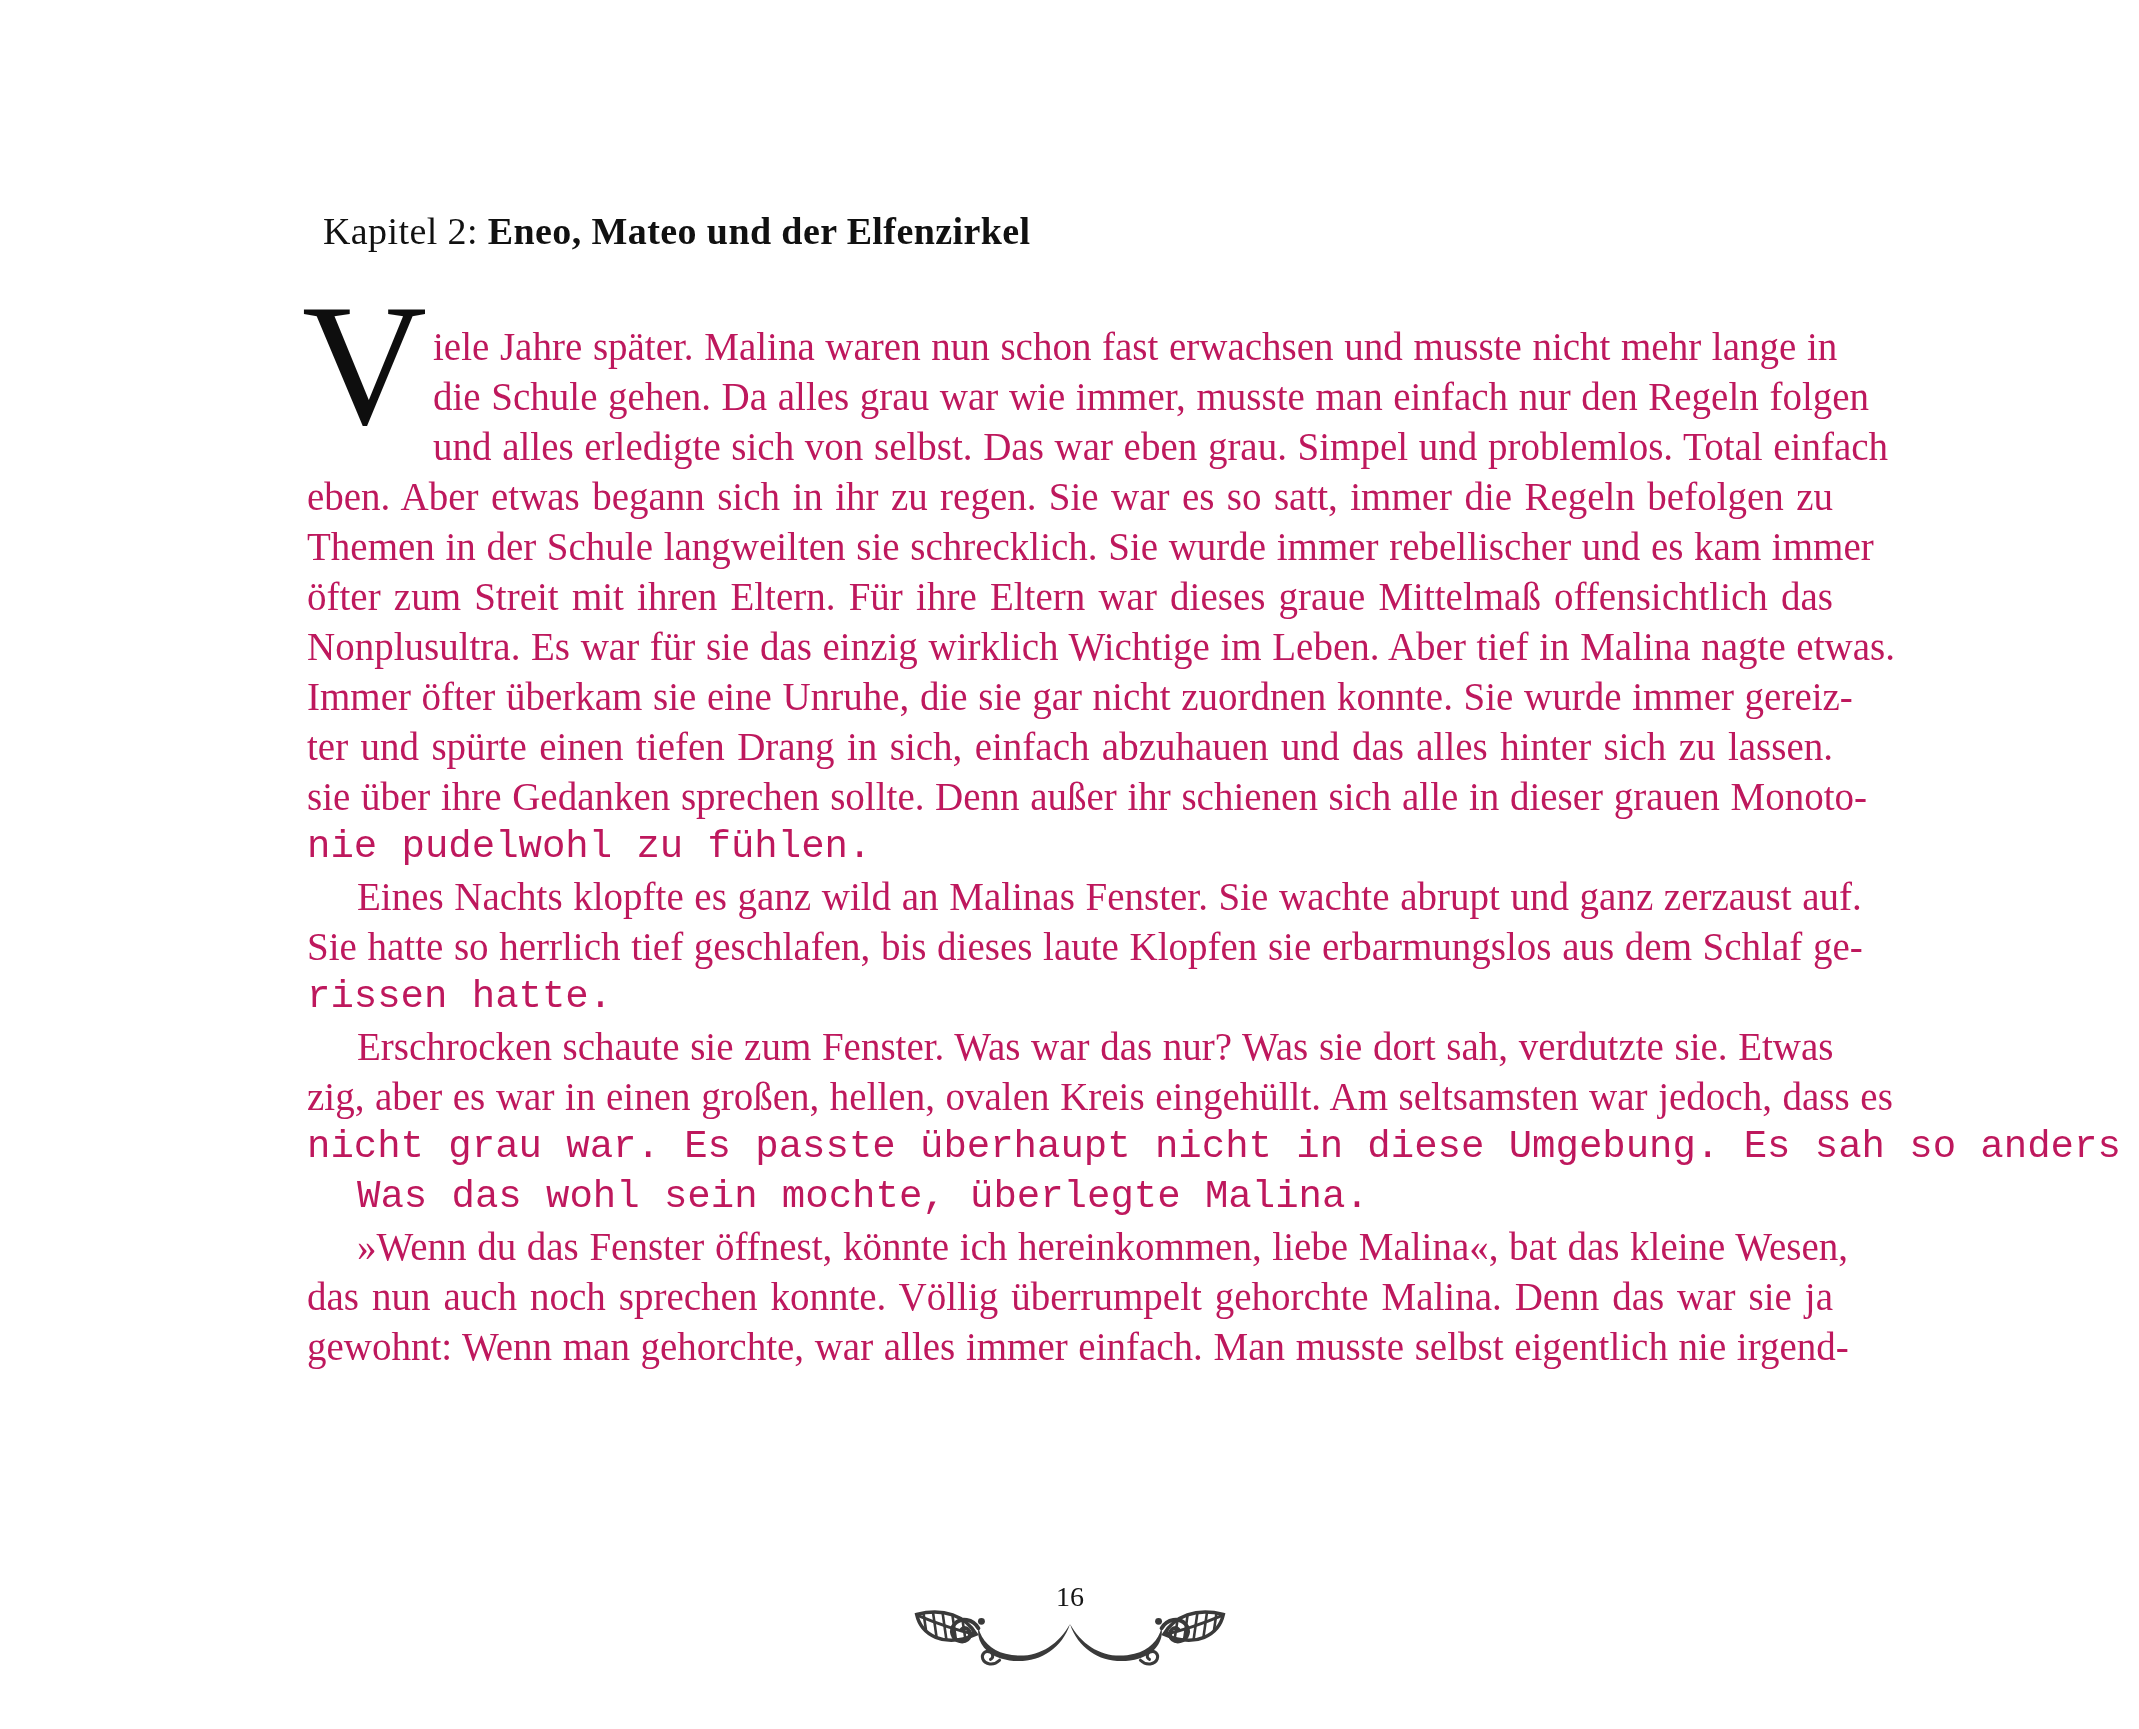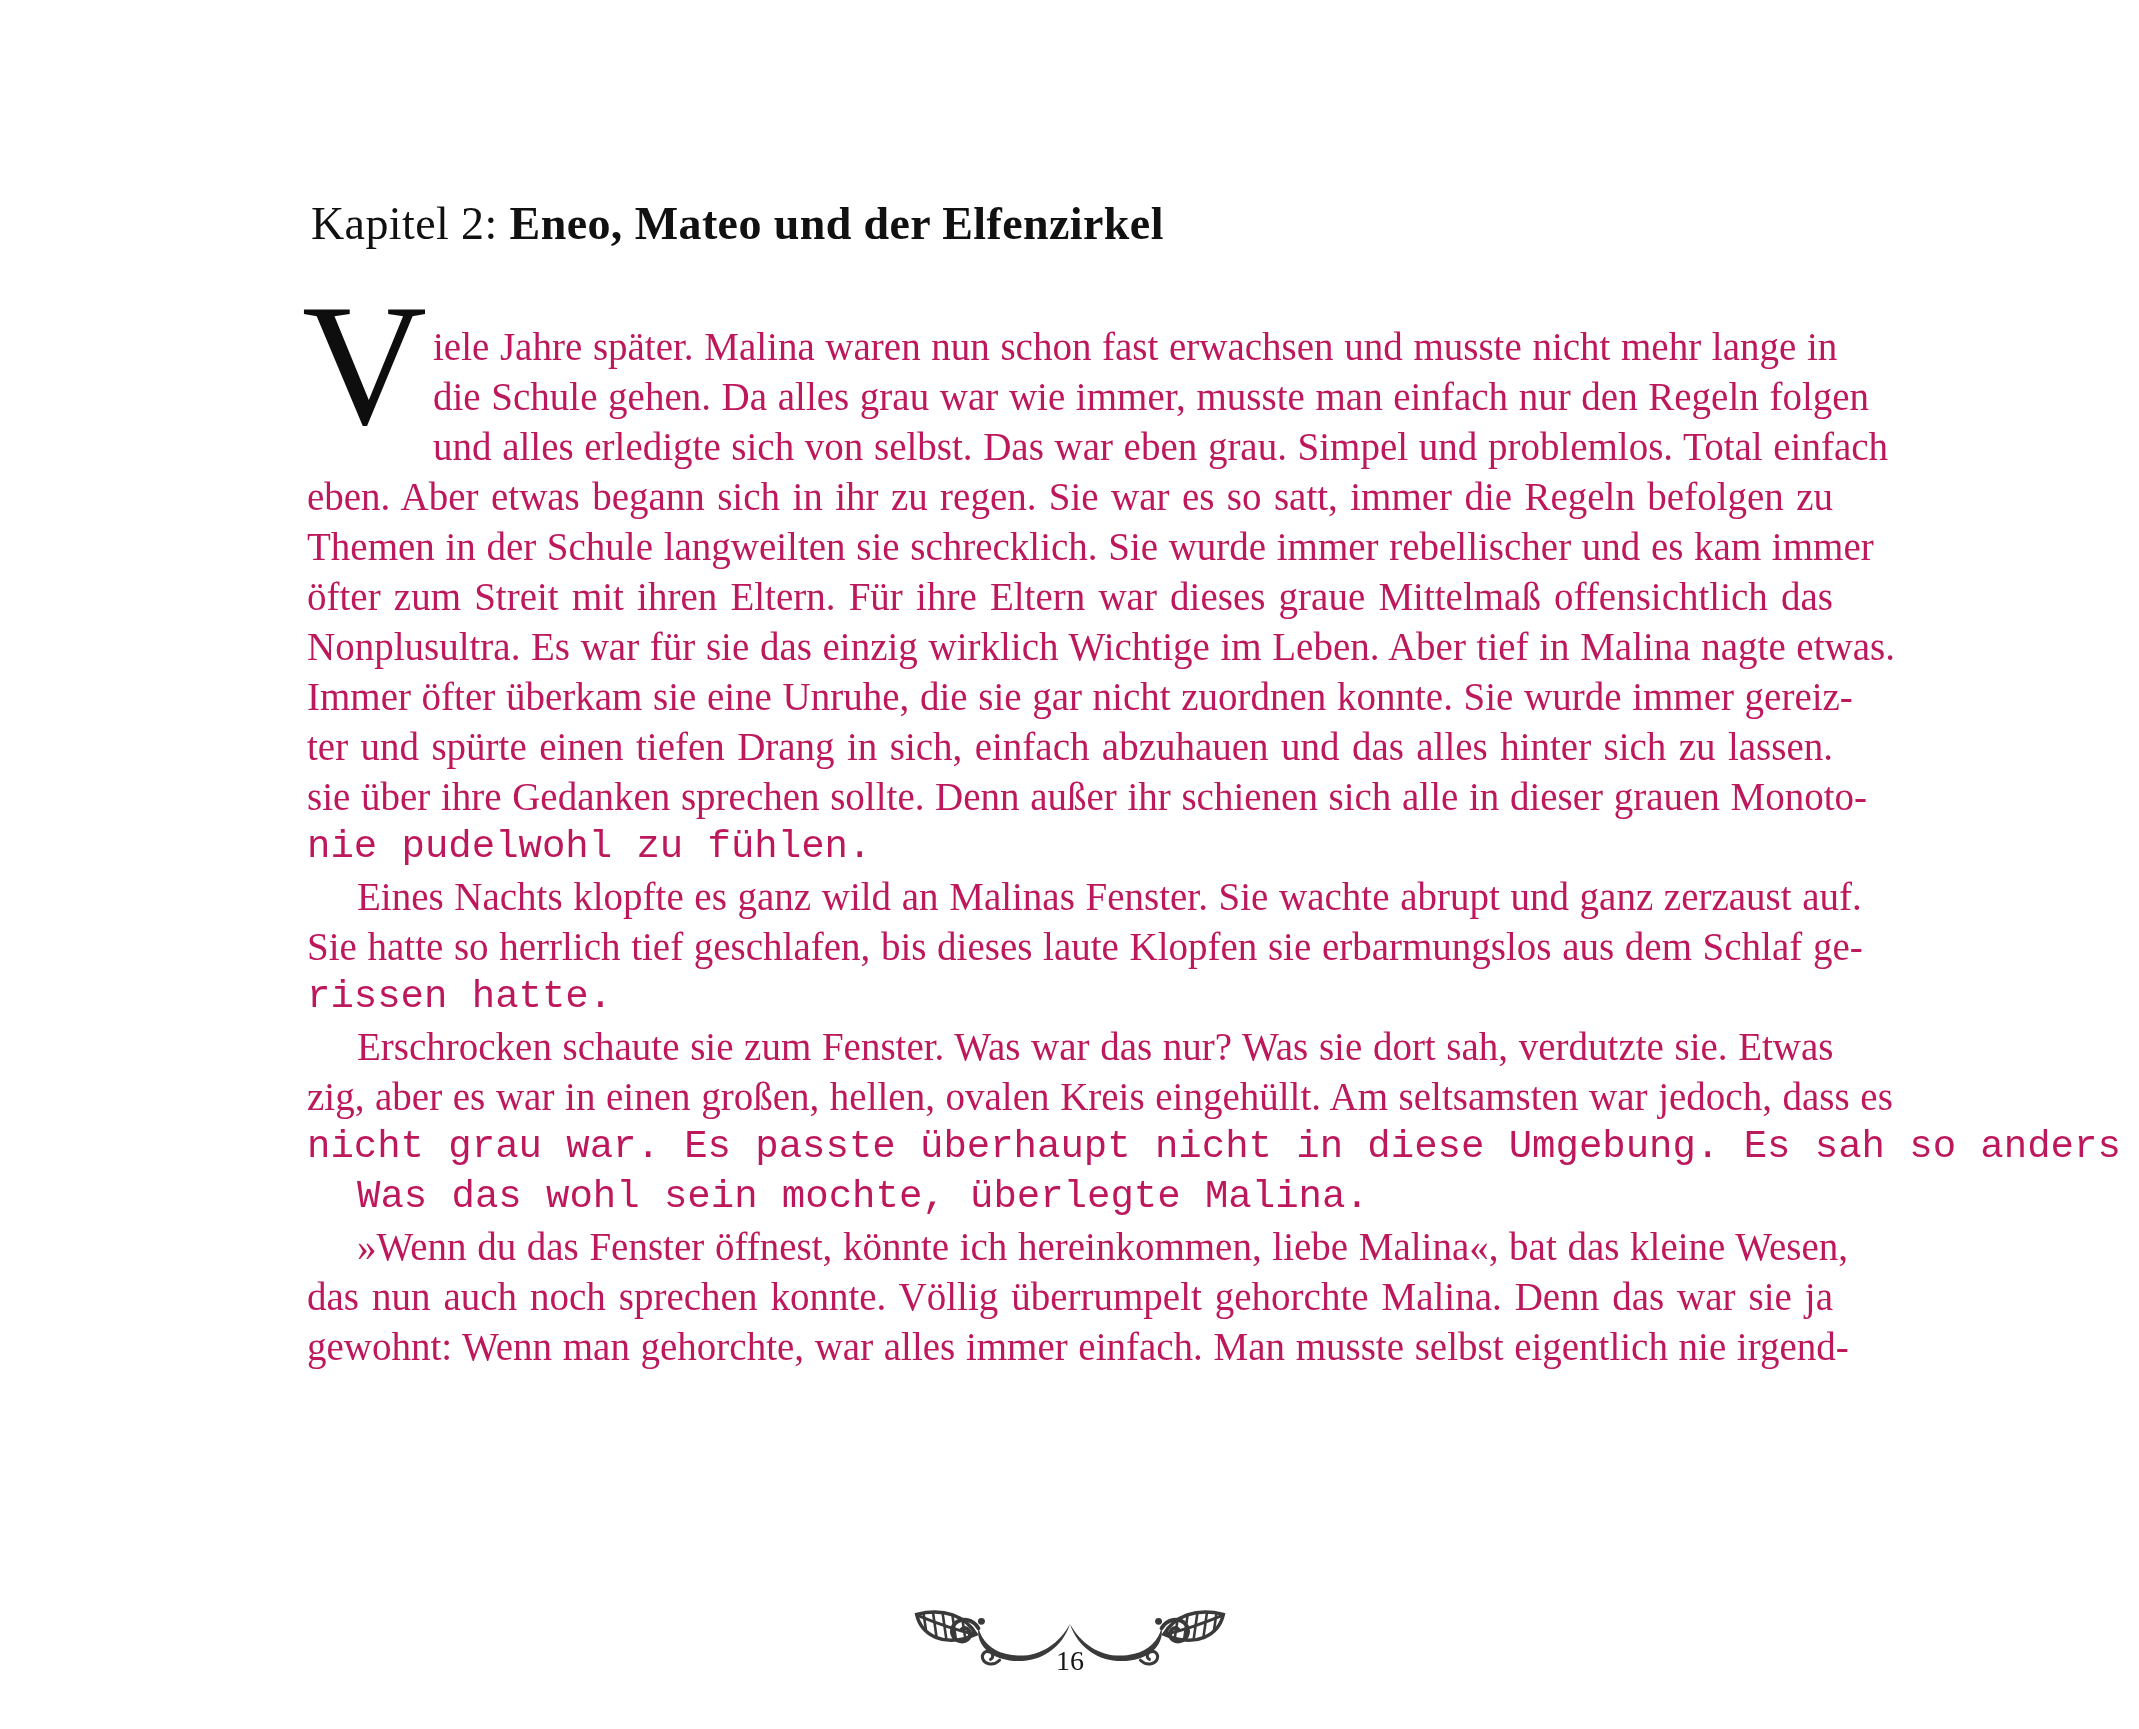--- a/index.html
+++ b/index.html
@@ -8,25 +8,25 @@
     background: #ffffff;
     position: relative;
     font-family: "Liberation Serif", "DejaVu Serif", serif;
     color: #141414;
   }
   .page { position: absolute; inset: 0; }
 
   .chapter-title {
     position: absolute;
     left: 307px; top: 193px;
-    font-size: 46px;
+    font-size: 38px;
     font-weight: 400;
     letter-spacing: 0.4px;
     white-space: nowrap;
-    margin: 4px;
+    margin: 16px;
     color: #111111;
   }
   .chapter-title strong { font-weight: 700; }
 
   .dropcap {
     position: absolute;
     left: 302px; top: 278px;
     font-size: 173px;
     line-height: 173px;
     color: #0e0e0e;
@@ -47,21 +47,21 @@
     white-space: nowrap;
     word-spacing: 0.9px;
   }
   .line.end { text-align-last: left; font-family: Liberation Mono, monospace; }
   .line.pi { padding-left: 50px; }
   .line.dc { padding-left: 126px; }
 
   .page-number {
     position: absolute;
     left: 0; right: 0;
-    top: 1645px;
+    top: 1581px;
     text-align: center;
     font-size: 28px;
     color: #161616;
   }
 
   .ornament {
     position: absolute;
     left: 908px; top: 1597px;
   }
 </style>

